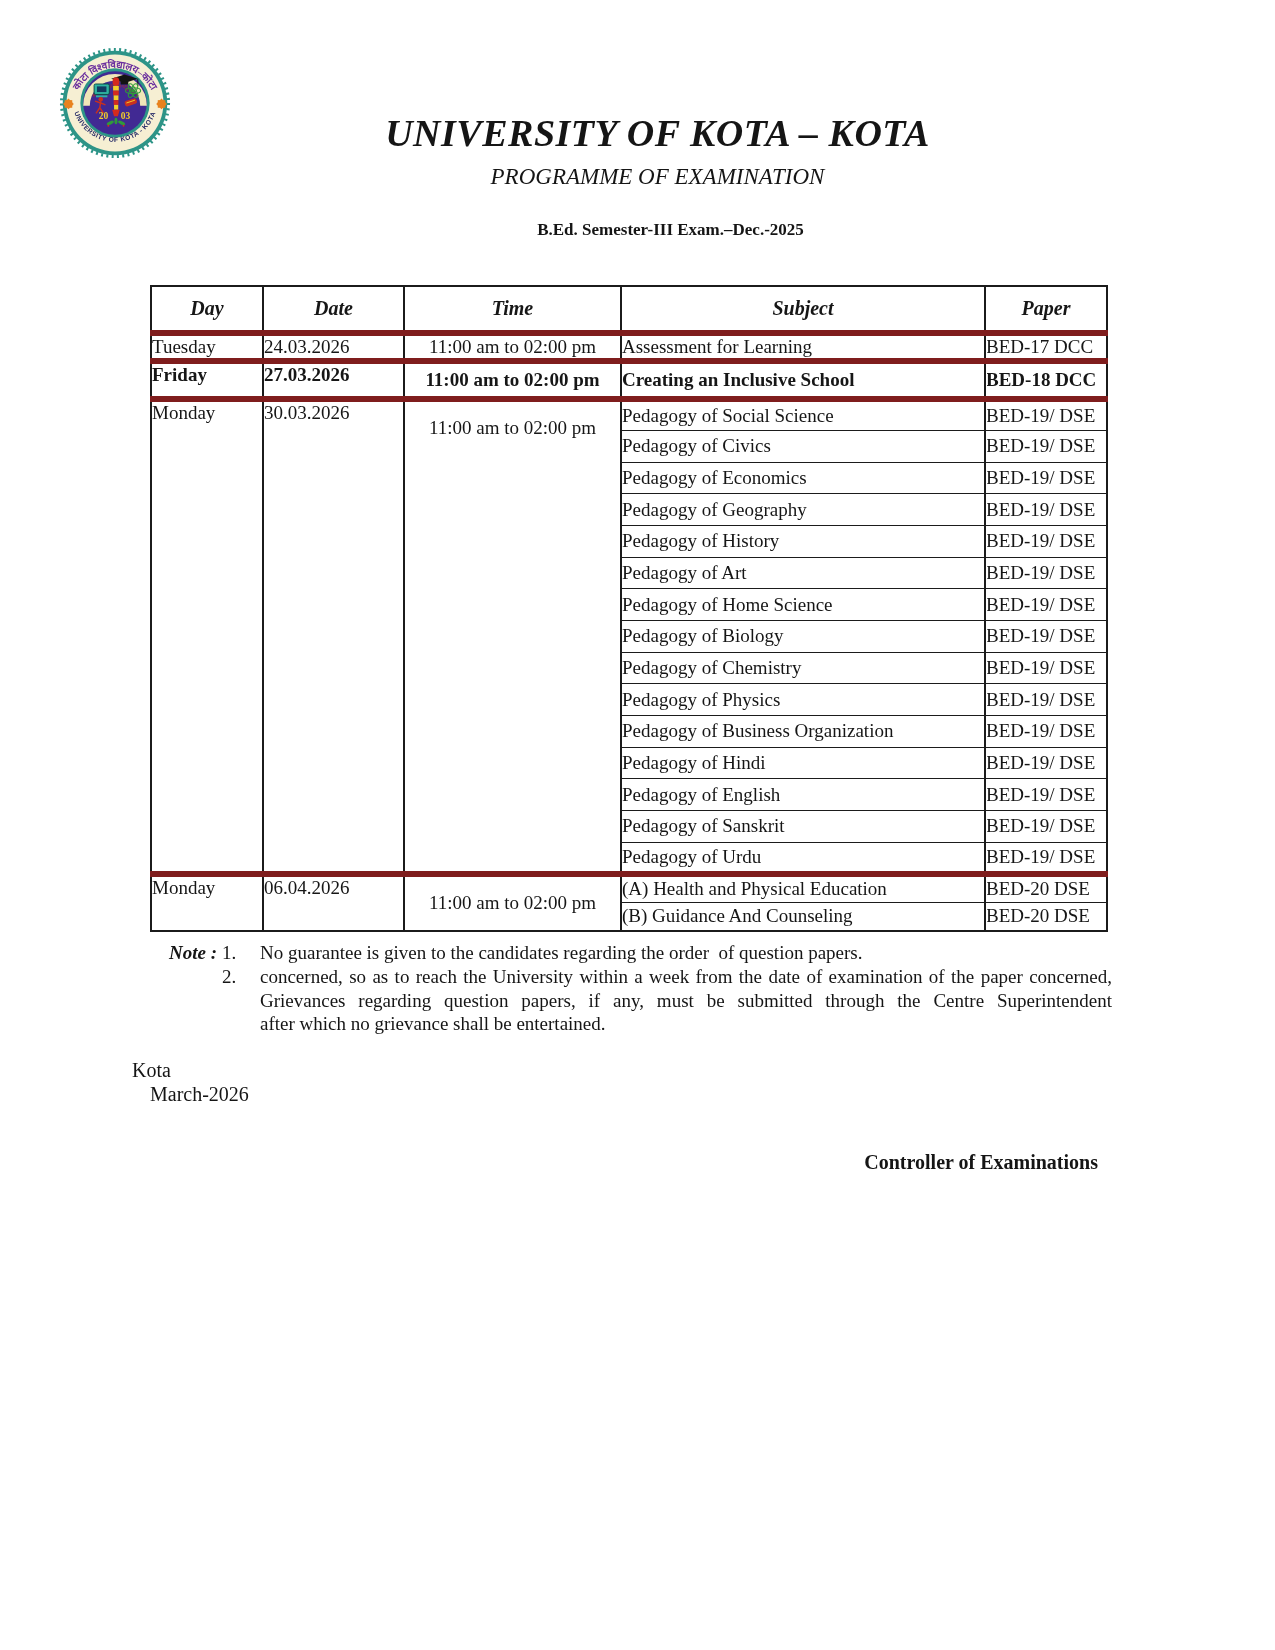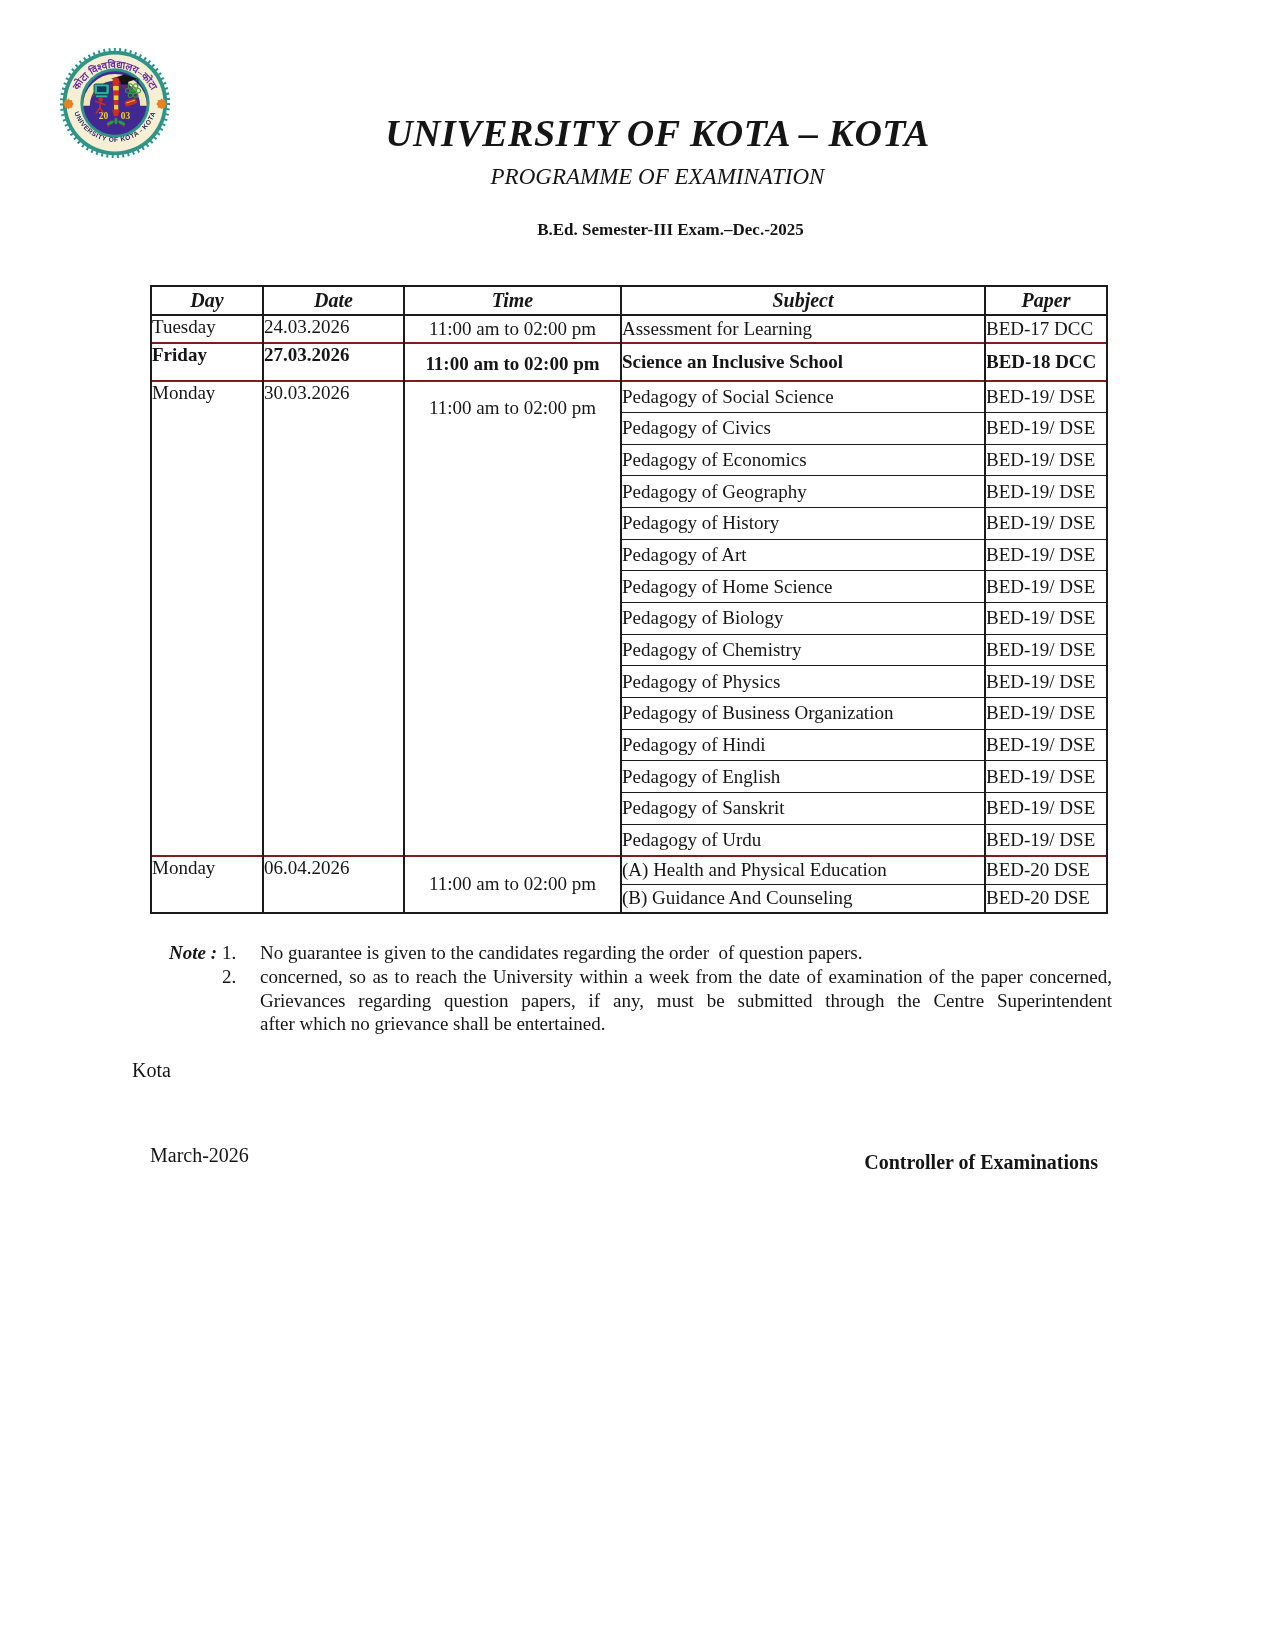--- a/index.html
+++ b/index.html
@@ -31,29 +31,29 @@
     font-size:19px; color:#161616;
   }
   table.exam col.c1 { width:112px; }
   table.exam col.c2 { width:141px; }
   table.exam col.c3 { width:217px; }
   table.exam col.c4 { width:364px; }
   table.exam col.c5 { width:122px; }
   table.exam th {
     border:2px solid #1b1b1b; height:27px;
     font-size:20px; font-weight:bold; font-style:italic; text-align:center;
-    padding:0;
+    padding:8px;
     margin-top:26px;
   }
   table.exam td {
     border-left:2px solid #1b1b1b; border-right:2px solid #1b1b1b;
     border-top:1px solid #1b1b1b; border-bottom:1px solid #1b1b1b;
     padding:0; overflow:hidden; white-space:nowrap;
   }
-  table.exam tr.first td { border-top:2px solid #7f1d1d; }
+  table.exam tr.first td { border-top:6px solid #7f1d1d; }
   table.exam { border:2px solid #1b1b1b; }
   tr.b0 { height:28px; }
   tr.b1 { height:38px;font-weight:bold; }
   tr.b2 { height:31.66px; }
   tr.b3 { height:28.5px; }
   td.c-day, td.c-date { vertical-align:top; padding:3px 0 0 12px; text-align:left; }
   td.c-time { text-align:center; vertical-align:middle; }
   td.c-time.t-bottom { vertical-align:bottom; padding-bottom:5px; }
   td.c-time.t-top { vertical-align:top; padding-top:15px; }
   td.c-subject { text-align:left; padding-left:9px; vertical-align:middle; }
@@ -63,21 +63,21 @@
     position:absolute; left:169px; top:941px;
     font-size:19px; font-weight:bold; font-style:italic; line-height:23.8px;
   }
   .note-items { position:absolute; left:222px; top:941px; width:890px; }
   .note-item { display:grid; grid-template-columns:38px 1fr; }
   .note-num { font-size:19px; line-height:23.8px; }
   .note-line { font-size:19px; line-height:23.8px; white-space:pre-wrap; }
   .note-line.just { text-align:justify; text-align-last:justify; }
   
   .place { position:absolute; left:132px; top:1058px; font-size:20px; line-height:24px; }
-  .issue-date { position:absolute; left:150px; top:1143px; font-size:20px; line-height:24px; }
+  .issue-date { position:absolute; left:150px; top:1082px; font-size:20px; line-height:24px; }
   .signatory {
     position:absolute; right:177px; top:1150px;
     font-size:20px; font-weight:bold; line-height:24px;
   }
 </style>
 </head>
 <body>
 
 <div class="page">
 
@@ -193,21 +193,21 @@
             <td class="c-day" rowspan="1">Tuesday</td>
             <td class="c-date" rowspan="1">24.03.2026</td>
             <td class="c-time t-middle" rowspan="1">11:00 am to 02:00 pm</td>
             <td class="c-subject">Assessment for Learning</td>
             <td class="c-paper">BED-17 DCC</td>
           </tr>
           <tr class="b1 first">
             <td class="c-day" rowspan="1">Friday</td>
             <td class="c-date" rowspan="1">27.03.2026</td>
             <td class="c-time t-bottom" rowspan="1">11:00 am to 02:00 pm</td>
-            <td class="c-subject">Science an Inclusive School</td>
+            <td class="c-subject">Creating an Inclusive School</td>
             <td class="c-paper">BED-18 DCC</td>
           </tr>
           <tr class="b2 first">
             <td class="c-day" rowspan="15">Monday</td>
             <td class="c-date" rowspan="15">30.03.2026</td>
             <td class="c-time t-top" rowspan="15">11:00 am to 02:00 pm</td>
             <td class="c-subject">Pedagogy of Social Science</td>
             <td class="c-paper">BED-19/ DSE</td>
           </tr>
           <tr class="b2">

